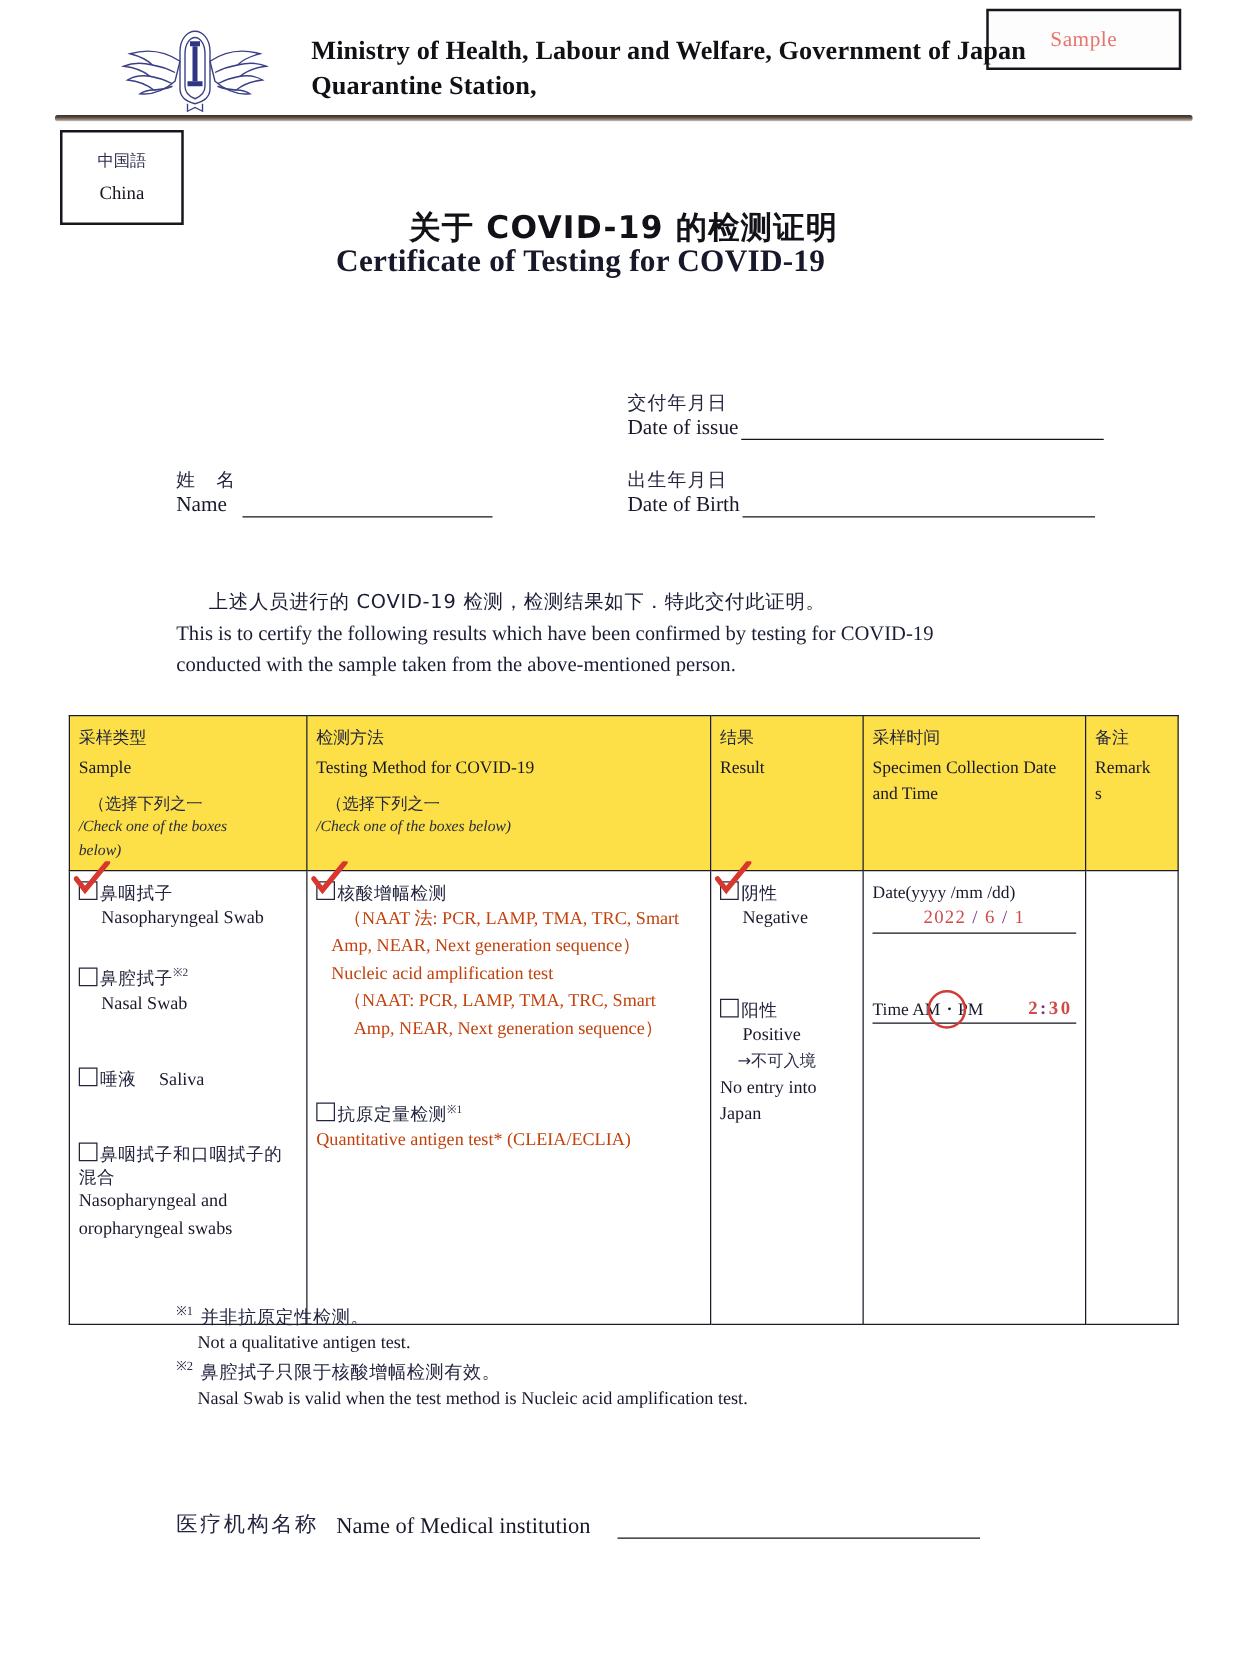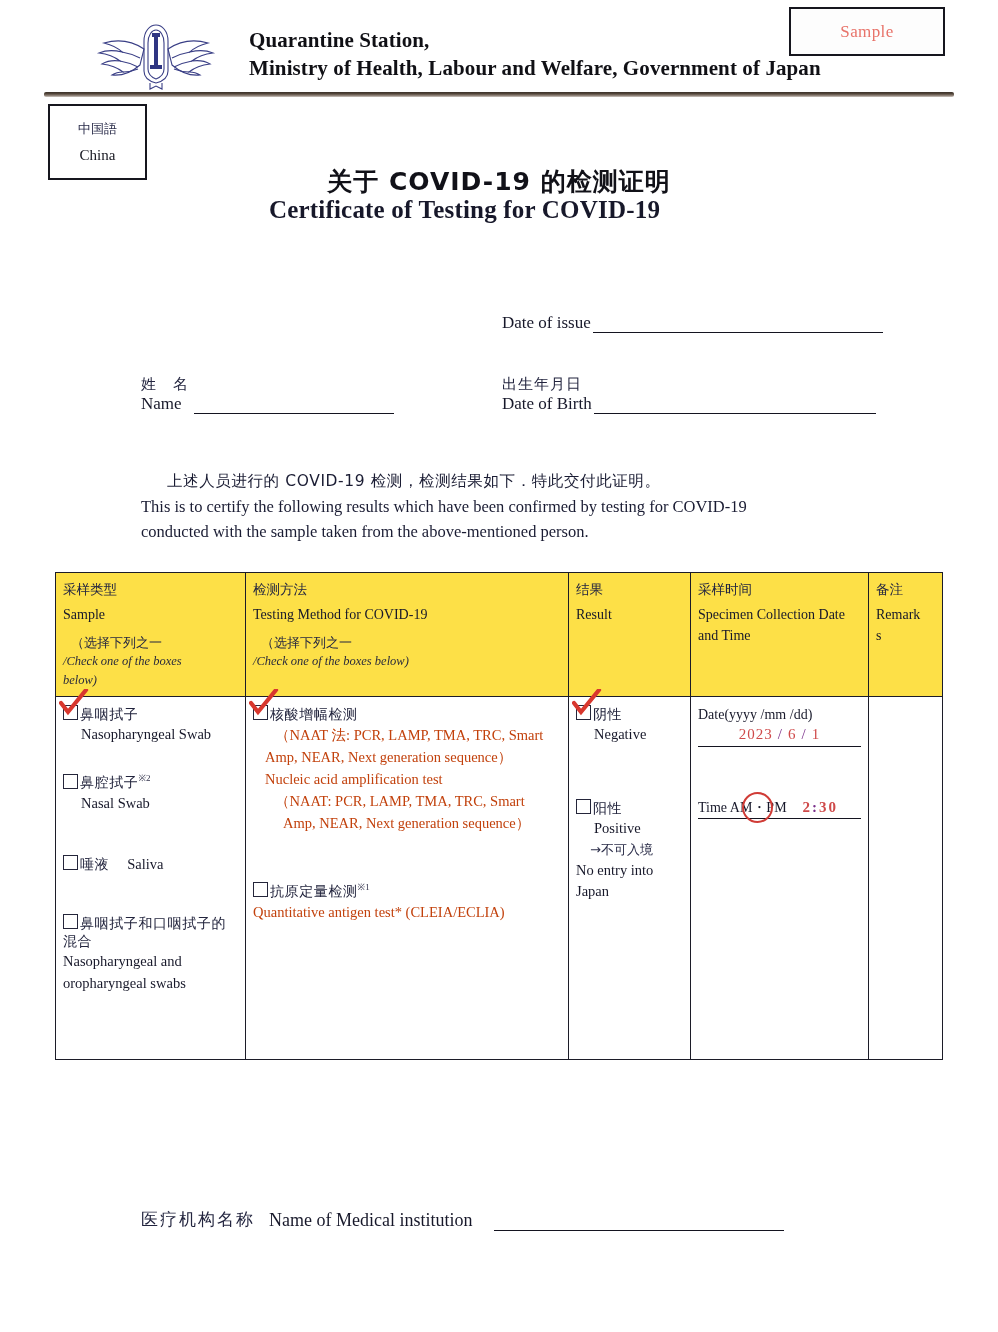--- a/index.html
+++ b/index.html
@@ -119,20 +119,21 @@
     border-bottom:1.6px solid #141420;height:22px;margin-top:1px;
     display:flex;align-items:center;justify-content:center;gap:0px;
     color:#cf4a4a;font-size:15px;letter-spacing:1px;
   }
   .dt-line .sep{color:#7a2f8a;margin:0 5px;}
   .hw{color:#cf4a4a;font-family:"Liberation Serif",serif;}
   .time-row{margin-top:52px;position:relative;}
   .time-inner{
     display:flex;align-items:center;border-bottom:1.8px solid #141420;
     padding-bottom:1px;
+    gap:20px;
   }
   .ampm{font-size:14px;color:#17182a;position:relative;white-space:nowrap;}
   .pm-circle{
     position:absolute;border:2.2px solid #d03b36;border-radius:50%;
     width:27px;height:27px;left:44px;top:-7px;
   }
   .time-vals{margin-left:16px;color:#cf4a4a;font-size:15px;letter-spacing:2px;font-weight:bold;}
   .time-vals .sep{color:#7a2f8a;}
 
   
@@ -182,35 +183,36 @@
       </g>
       <g fill="#2f3582">
         <rect x="66" y="14" width="8" height="4"></rect>
         <rect x="68" y="18" width="4" height="28"></rect>
         <rect x="64" y="46" width="12" height="4"></rect>
       </g>
     </svg>
   </div>
 
   <div class="org-title">
+    <div>Ministry of Health, Labour and Welfare, Government of Japan</div>
     <div>Quarantine Station,</div>
-    <div>Ministry of Health, Labour and Welfare, Government of Japan</div>
   </div>
 
   <div class="rule"></div>
 
   <div class="lang-box">
     <span class="cn">中国語</span>
     <span class="en">China</span>
   </div>
 
   <div class="doc-title-cn">关于 COVID-19 的检测证明</div>
   <div class="doc-title-en">Certificate of Testing for COVID-19</div>
 
   <div class="fld" id="issue">
+    <div class="cn">交付年月日</div>
     <div class="row">
       <span class="en">Date of issue</span>
       <span class="uline"></span>
     </div>
   </div>
 
   <div class="fld" id="name">
     <div class="cn">姓　名</div>
     <div class="row">
       <span class="en">Name</span>
@@ -335,21 +337,21 @@
             <span class="opt-en cn-note" style="padding-left:14px">→不可入境</span>
             <span class="opt-en noind">No entry into</span>
             <span class="opt-en noind">Japan</span>
           </div>
         </td>
 
         <td>
           <div>
             <span class="dt-label">Date(yyyy /mm /dd)</span>
             <div class="dt-line">
-              <span class="hw">2023</span>
+              <span class="hw">2022</span>
               <span class="sep">/</span>
               <span class="hw">6</span>
               <span class="sep">/</span>
               <span class="hw">1</span>
             </div>
           </div>
 
           <div class="time-row">
             <div class="time-inner">
               <span class="ampm">
@@ -363,20 +365,30 @@
           </div>
         </td>
 
         <td>
           <span></span>
         </td>
       </tr>
     </tbody>
   </table>
 
+  <div class="notes">
+    <span class="note-line">
+      <span class="note-mark">※1</span><span class="note-cn">并非抗原定性检测。</span>
+    </span>
+    <span class="note-en">Not a qualitative antigen test.</span>
+    <span class="note-line">
+      <span class="note-mark">※2</span><span class="note-cn">鼻腔拭子只限于核酸增幅检测有效。</span>
+    </span>
+    <span class="note-en">Nasal Swab is valid when the test method is Nucleic acid amplification test.</span>
+  </div>
 
   <div class="inst">
     <span class="cn">医疗机构名称</span>
     <span class="en">Name of Medical institution</span>
     <span class="uline2"></span>
   </div>
 
 </div>
 
 </body></html>

